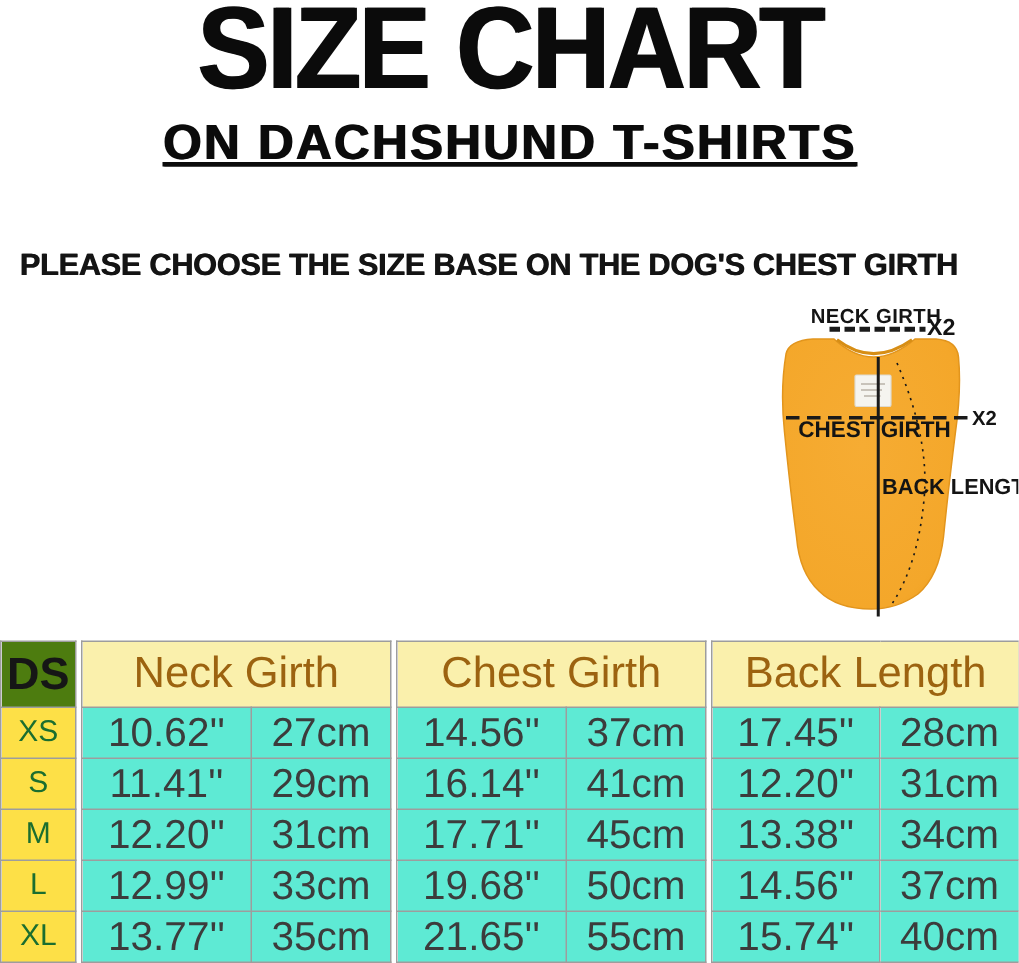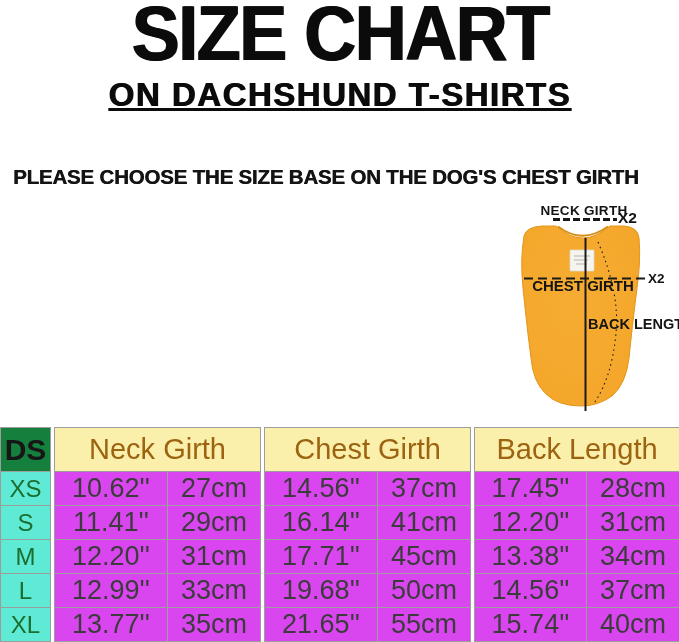--- a/index.html
+++ b/index.html
@@ -26,24 +26,24 @@
   .svg-label{font-family:"Liberation Sans",sans-serif;font-weight:bold;fill:#141414;}
 
   
   table.size{position:absolute;left:0;top:427px;width:679px;
              border-collapse:collapse;table-layout:fixed;}
   table.size td{border:1.6px solid #9d9d9d;text-align:center;vertical-align:middle;
                 padding:0;overflow:hidden;white-space:nowrap;}
   table.size td.spacer{border:none;background:#fff;}
   tr.hrow td{height:43px;}
   tr.drow td{height:33px;}
-  td.corner{background:#15803d;color:#161616;font-size:30px;font-weight:600;}
+  td.corner{background:#4d7c0f;color:#161616;font-size:30px;font-weight:600;}
   td.group{background:#FAF0AC;color:#9C6310;font-size:29px;font-weight:500;}
-  td.size-name{background:#5eead4;color:#1B6E2F;font-size:24px;font-weight:500;}
-  td.val{background:#d946ef;color:#3C3C3C;font-size:27px;font-weight:400;}
+  td.size-name{background:#fde047;color:#1B6E2F;font-size:20px;font-weight:500;}
+  td.val{background:#5eead4;color:#3C3C3C;font-size:27px;font-weight:400;}
 </style>
 </head>
 <body>
 
 <div class="hdr">
   <div class="title">SIZE CHART</div>
 </div>
 <div class="subtitle">ON DACHSHUND T-SHIRTS</div>
 
 <div class="notes">

